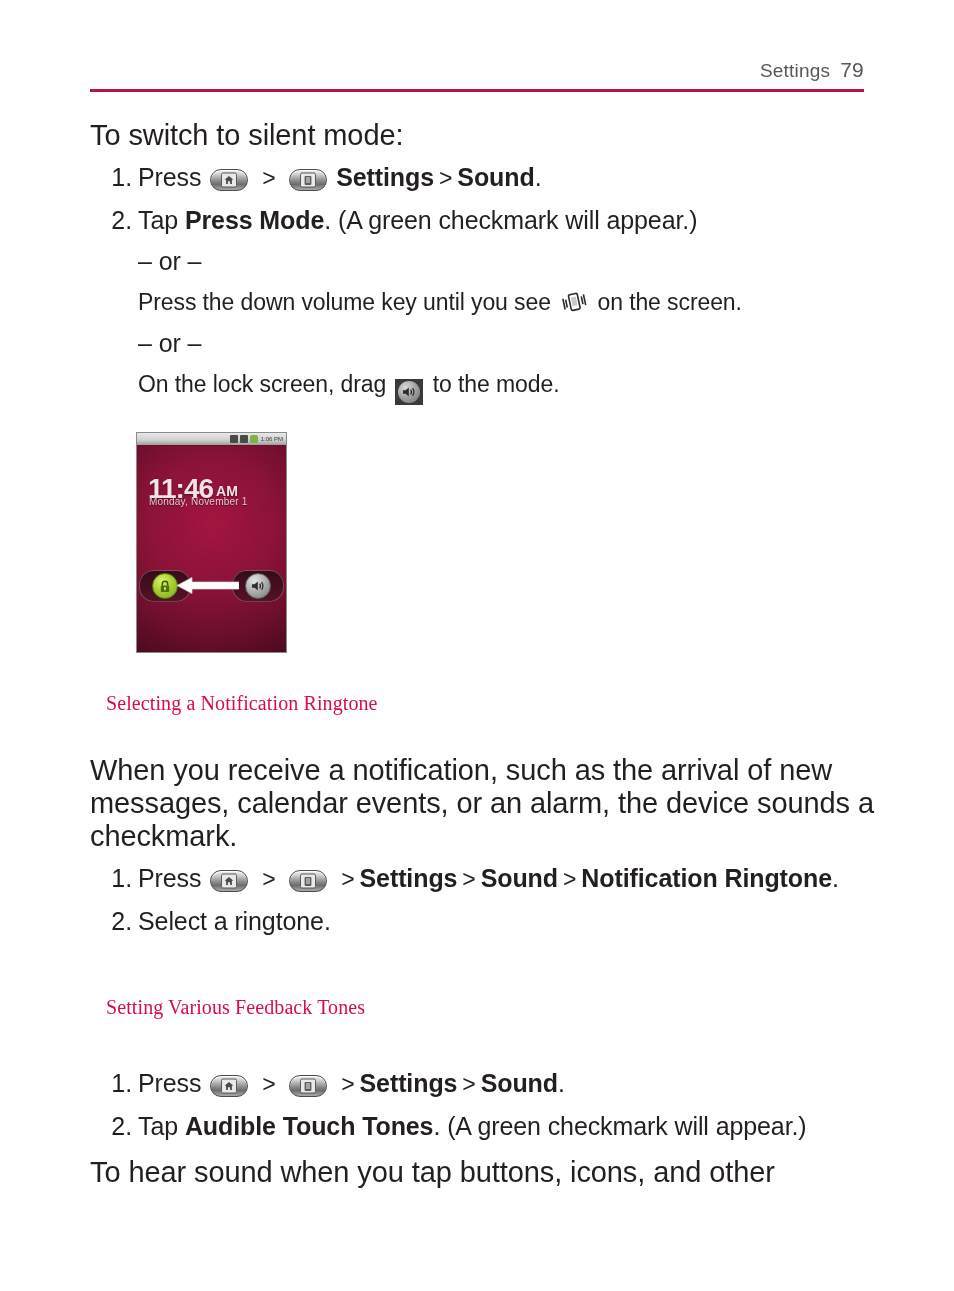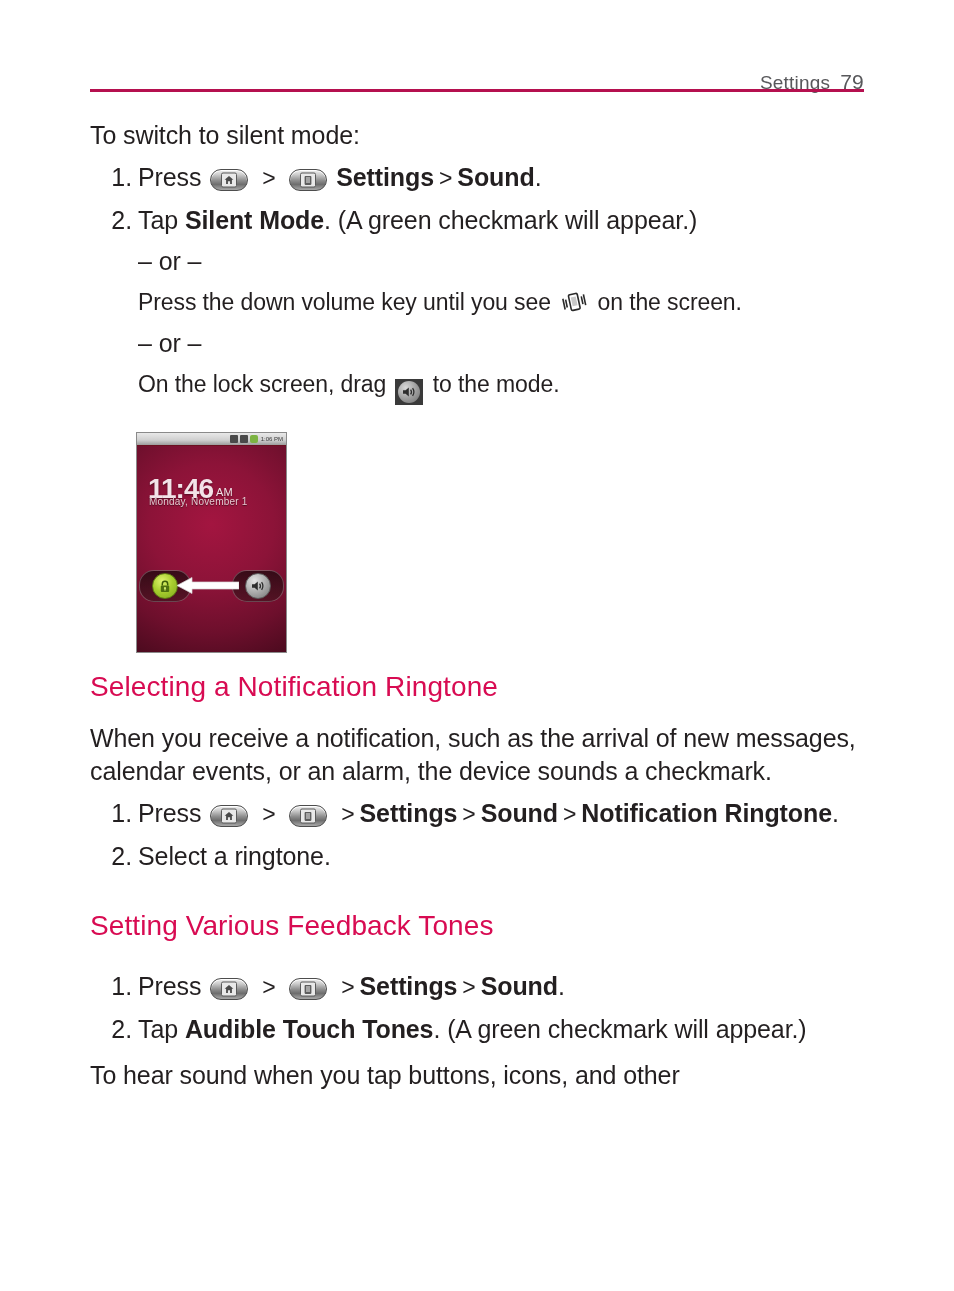--- a/index.html
+++ b/index.html
@@ -25,21 +25,20 @@
     height: 40px;
   }
   .header-text {
     position: absolute;
     right: 0;
     top: 0;
     font-size: 19px;
     color: #58585b;
     letter-spacing: 0.2px;
     white-space: nowrap;
-    margin-top: 12px;
   }
   .header-text .hdr-title { }
   .header-text .hdr-page {
     margin-left: 10px;
     font-size: 21px;
     color: #58585b;
   }
   .header-rule {
     position: absolute;
     left: 0;
@@ -50,21 +49,21 @@
   }
 
   
   .content {
     position: absolute;
     left: 90px;
     top: 118px;
     width: 790px;
   }
   .para {
-    font-size: 25px;
+    font-size: 29px;
     line-height: 34px;
     color: #231f20;
     margin: 0 0 4px 0;
     letter-spacing: -0.1px;
   }
   .para.tight { line-height: 33px; }
 
   ol.steps {
     list-style: none;
     margin: 4px 0 0 0;
@@ -206,22 +205,22 @@
     top: 42px;
     color: #f3e3e8;
     font-family: "Liberation Sans", sans-serif;
     font-size: 28px;
     font-weight: bold;
     letter-spacing: -1px;
     line-height: 1;
     text-shadow: 0 1px 2px rgba(0,0,0,0.45);
   }
   .phone-clock .ampm {
-    font-size: 11px;
-    font-weight: normal;
+    font-size: 14px;
+    font-weight: bold;
     letter-spacing: 0;
     margin-left: 3px;
     vertical-align: 2px;
   }
   .phone-date {
     position: absolute;
     left: 12px;
     top: 63px;
     color: #e4c6ce;
     font-size: 10px;
@@ -264,27 +263,28 @@
   .drag-arrow {
     position: absolute;
     left: 40px;
     top: 7px;
     width: 62px;
     height: 17px;
   }
 
   
   h2.section {
-    font-size: 28px;
+    font-size: 20px;
     font-weight: normal;
     color: #d80b52;
-    margin: 0;
+    margin: 16px;
     padding: 0;
     letter-spacing: 0.1px;
     line-height: 38px;
+    font-family: Liberation Serif, serif;
   }
   .spacer-lg { height: 30px; }
   .spacer-md { height: 16px; }
   .spacer-sm { height: 8px; }
 </style>
 </head>
 <body>
 
 <div class="page-header">
   <div class="header-text">
@@ -315,21 +315,21 @@
               <rect x="2" y="2" width="4" height="1" fill="#e9e9e9"></rect>
               <rect x="2" y="4" width="4" height="1" fill="#e9e9e9"></rect>
               <rect x="2" y="6" width="4" height="1" fill="#e9e9e9"></rect>
             </svg>
         </span>
       </span>
       <b>Settings</b><span class="gt">&gt;</span><b>Sound</b><span>.</span>
     </li>
     <li>
       <span class="num">2.</span><span>Tap</span>
-      <b>Silent Mode</b><span>. (A green checkmark will appear.)</span>
+      <b>Press Mode</b><span>. (A green checkmark will appear.)</span>
     </li>
   </ol>
 
   <div class="sub-line or">– or –</div>
 
   <div class="sub-line">
     <span>Press the down volume key until you see</span>
     <span class="inline-icon vibrate-icon">
       <svg width="28" height="26" viewBox="0 0 28 26">
         <g transform="rotate(-12 14 13)">

